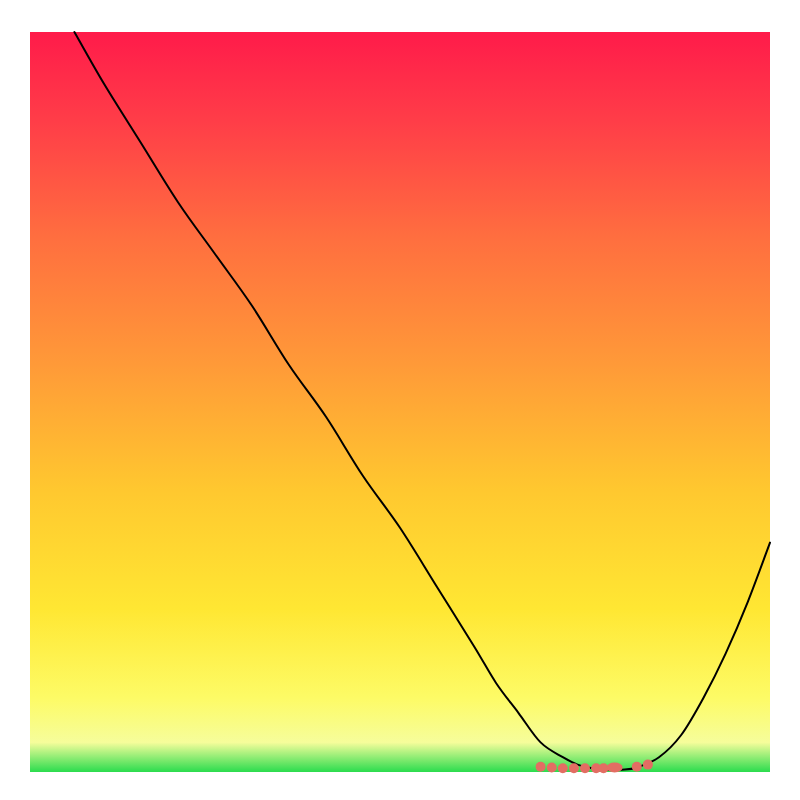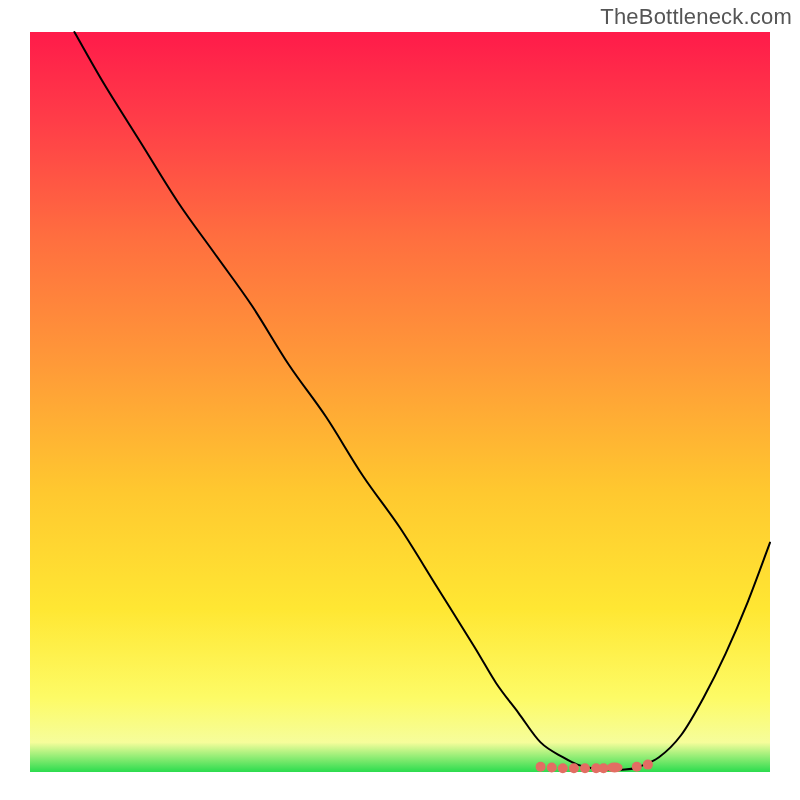--- a/index.html
+++ b/index.html
@@ -49,21 +49,20 @@
   .marker-oval {
     fill: #e36d63;
     stroke: none;
   }
 </style>
 </head>
 <body>
 
 <div class="chart-wrap">
 
-  <div class="watermark">TheBottleneck.com</div>
 
   <svg class="plot" viewBox="0 0 800 800">
     <defs>
       <linearGradient id="bg-grad" x1="0" y1="0" x2="0" y2="1">
           <stop offset="0%" stop-color="#ff1b4a"></stop>
           <stop offset="12%" stop-color="#ff3d48"></stop>
           <stop offset="28%" stop-color="#ff6f3f"></stop>
           <stop offset="45%" stop-color="#ff9a38"></stop>
           <stop offset="62%" stop-color="#ffc82f"></stop>
           <stop offset="78%" stop-color="#ffe733"></stop>

